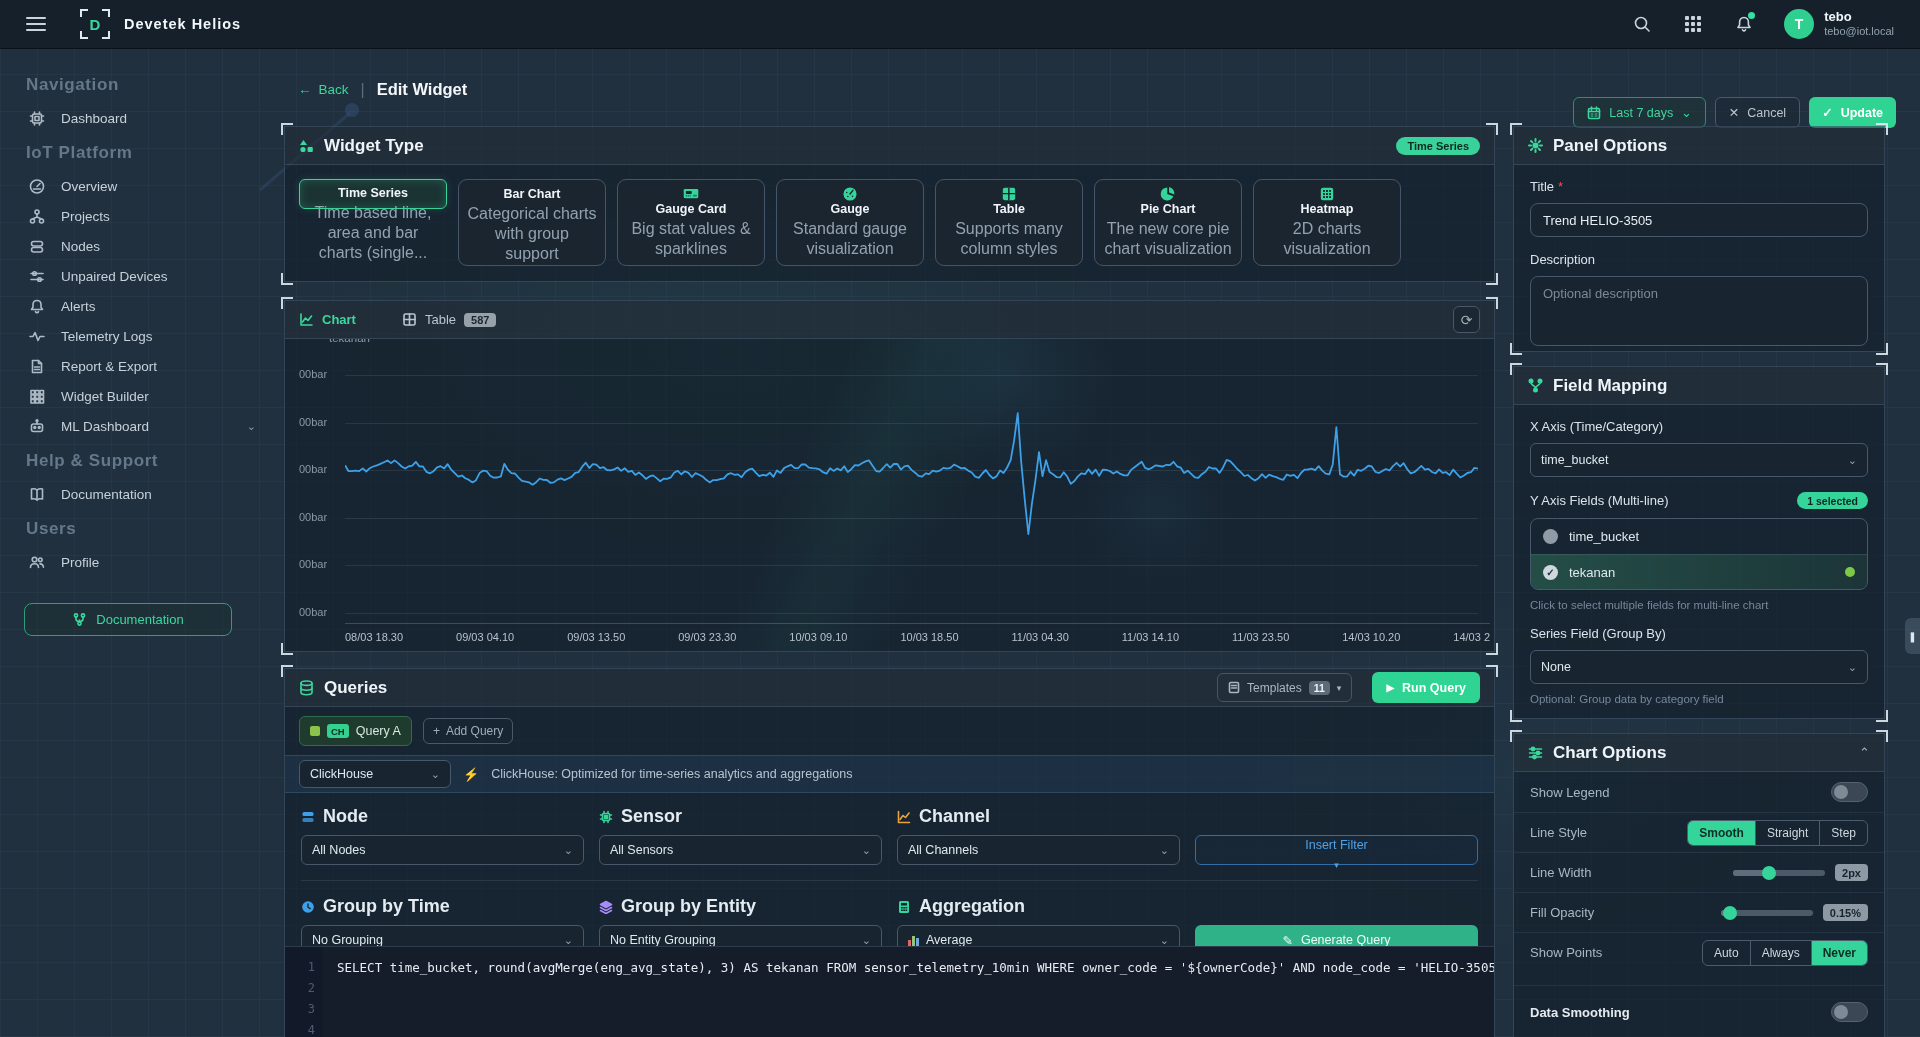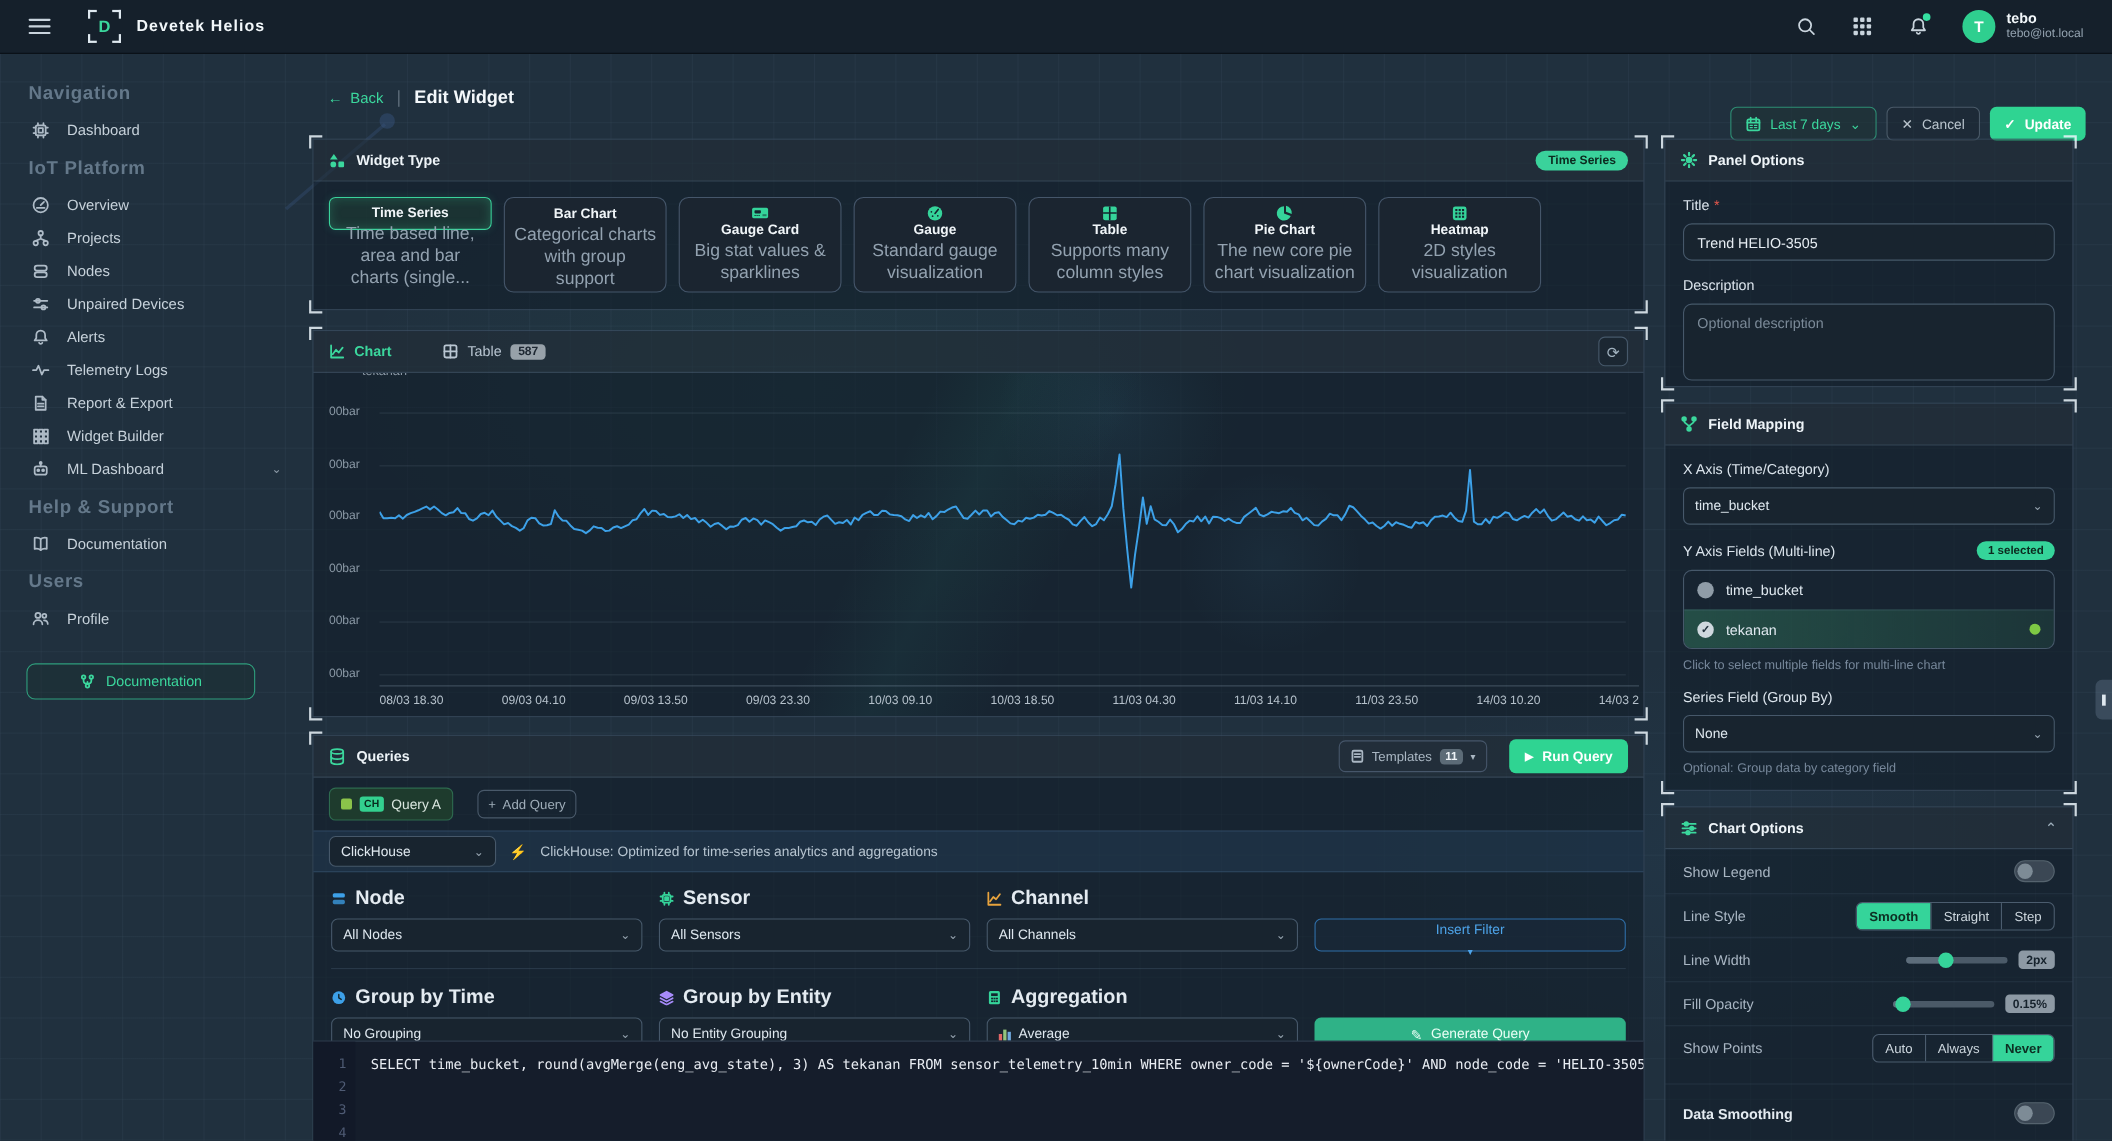--- a/index.html
+++ b/index.html
@@ -55,21 +55,21 @@
   .headbtns { position:absolute; right:24px; top:97px; display:flex; gap:9px; }
   .hbtn { height:31px; border-radius:6px; display:flex; align-items:center; gap:8px; padding:0 13px; font-size:12.5px; cursor:pointer; }
   .b-range { border:1px solid #2e8e74; color:#3bd79d; background:rgba(30,52,52,.5); }
   .b-cancel { border:1px solid #4a5a68; color:#b9c4cd; background:rgba(26,36,46,.4); }
   .b-update { background:#2fd492; color:#fff; font-weight:bold; }
 
   
   .panel { position:absolute; background:rgba(17,27,38,.55); border:1px solid rgba(125,155,185,.28); }
   .phead { height:38px; display:flex; align-items:center; gap:10px; padding:0 14px;
     background:rgba(255,255,255,.045); border-bottom:1px solid rgba(125,155,185,.22); }
-  .phead .ptitle { font-weight:bold; font-size:13px; color:#eef4f8; }
+  .phead .ptitle { font-weight:bold; font-size:17px; color:#eef4f8; }
   .phead .tealic { color:#3bd79d; }
   .cnr { position:absolute; width:12px; height:12px; border:2px solid rgba(235,245,250,.85); pointer-events:none; }
   .cnr.tl{top:-4px;left:-4px;border-right:none;border-bottom:none} .cnr.tr{top:-4px;right:-4px;border-left:none;border-bottom:none}
   .cnr.bl{bottom:-4px;left:-4px;border-right:none;border-top:none} .cnr.br{bottom:-4px;right:-4px;border-left:none;border-top:none}
 
   
   .p-widget { left:284px; top:126px; width:1211px; height:156px; }
   .wbadge { margin-left:auto; background:#3ad29b; color:#0c2a1f; font-weight:bold; font-size:11px; padding:3px 11px; border-radius:10px; }
   .cards { display:flex; gap:11px; padding:14px; }
   .card { width:148px; height:87px; background:#1b2530; border:1px solid #45566a; border-radius:9px;
@@ -101,21 +101,21 @@
     border-top:1px solid rgba(170,195,215,.25); padding-top:7px; }
   .xaxis span { color:#b6c2cc; font-size:11px; white-space:nowrap; }
 
   
   .p-queries { left:284px; top:668px; width:1211px; height:380px; }
   .tmplbtn { margin-left:auto; height:29px; border:1px solid #46566a; background:#222e3a; border-radius:6px; color:#aab7c3;
     font-size:12px; display:flex; align-items:center; gap:7px; padding:0 10px; cursor:pointer; }
   .tmplcount { background:#5c6b77; color:#eef3f7; font-weight:bold; font-size:10.5px; border-radius:4px; padding:1px 5px; }
   .runbtn { height:31px; background:#2fd492; border-radius:6px; color:#fff; font-weight:bold; font-size:12.5px;
     display:flex; align-items:center; gap:8px; padding:0 14px; margin-left:10px; cursor:pointer; }
-  .qtabs { display:flex; align-items:center; gap:22px; padding:9px 14px; }
+  .qtabs { display:flex; align-items:center; gap:11px; padding:9px 14px; }
   .qtab { display:flex; align-items:center; gap:7px; background:#1e3b2d; border:1px solid #2e6b4f; border-radius:6px; height:30px; padding:0 10px; cursor:pointer; }
   .qcolor { width:10px; height:10px; background:#8bc34a; border-radius:2px; }
   .chbadge { background:#33d08f; color:#082d1f; font-weight:bold; font-size:9.5px; border-radius:3px; padding:1.5px 4px; }
   .qname { color:#d9e6df; font-size:12.5px; }
   .addq { display:flex; align-items:center; gap:6px; border:1px solid #49596a; border-radius:6px; height:26px; padding:0 9px; color:#9fadb9; font-size:12px; cursor:pointer; }
   .enginebar { display:flex; align-items:center; gap:12px; height:38px; padding:0 14px;
     background:rgba(42,74,106,.32); border-top:1px solid rgba(90,130,170,.3); border-bottom:1px solid rgba(90,130,170,.3); }
   .sel { display:flex; justify-content:space-between; align-items:center; background:#18242f; border:1px solid #46586a;
     border-radius:6px; padding:0 10px; color:#dfe8ef; font-size:12.5px; height:30px; cursor:pointer; }
   .sel .chev { color:#93a1ad; font-size:11px; margin-left:8px; }
@@ -464,21 +464,21 @@
               <rect x="13.9" y="5.5" width="2.6" height="2.6"></rect>
               <rect x="5.5" y="9.7" width="2.6" height="2.6"></rect>
               <rect x="9.7" y="9.7" width="2.6" height="2.6"></rect>
               <rect x="13.9" y="9.7" width="2.6" height="2.6"></rect>
               <rect x="5.5" y="13.9" width="2.6" height="2.6"></rect>
               <rect x="9.7" y="13.9" width="2.6" height="2.6"></rect>
               <rect x="13.9" y="13.9" width="2.6" height="2.6"></rect>
             </g>
           </svg>
         <div class="cname">Heatmap</div>
-        <div class="cdesc">2D styles visualization</div>
+        <div class="cdesc">2D charts visualization</div>
       </div>
     </div>
   <i class="cnr tl"></i>
       <i class="cnr tr"></i>
       <i class="cnr bl"></i>
       <i class="cnr br"></i>
     </div>
 
   <div class="panel cornered p-chart">
     <div class="phead">

